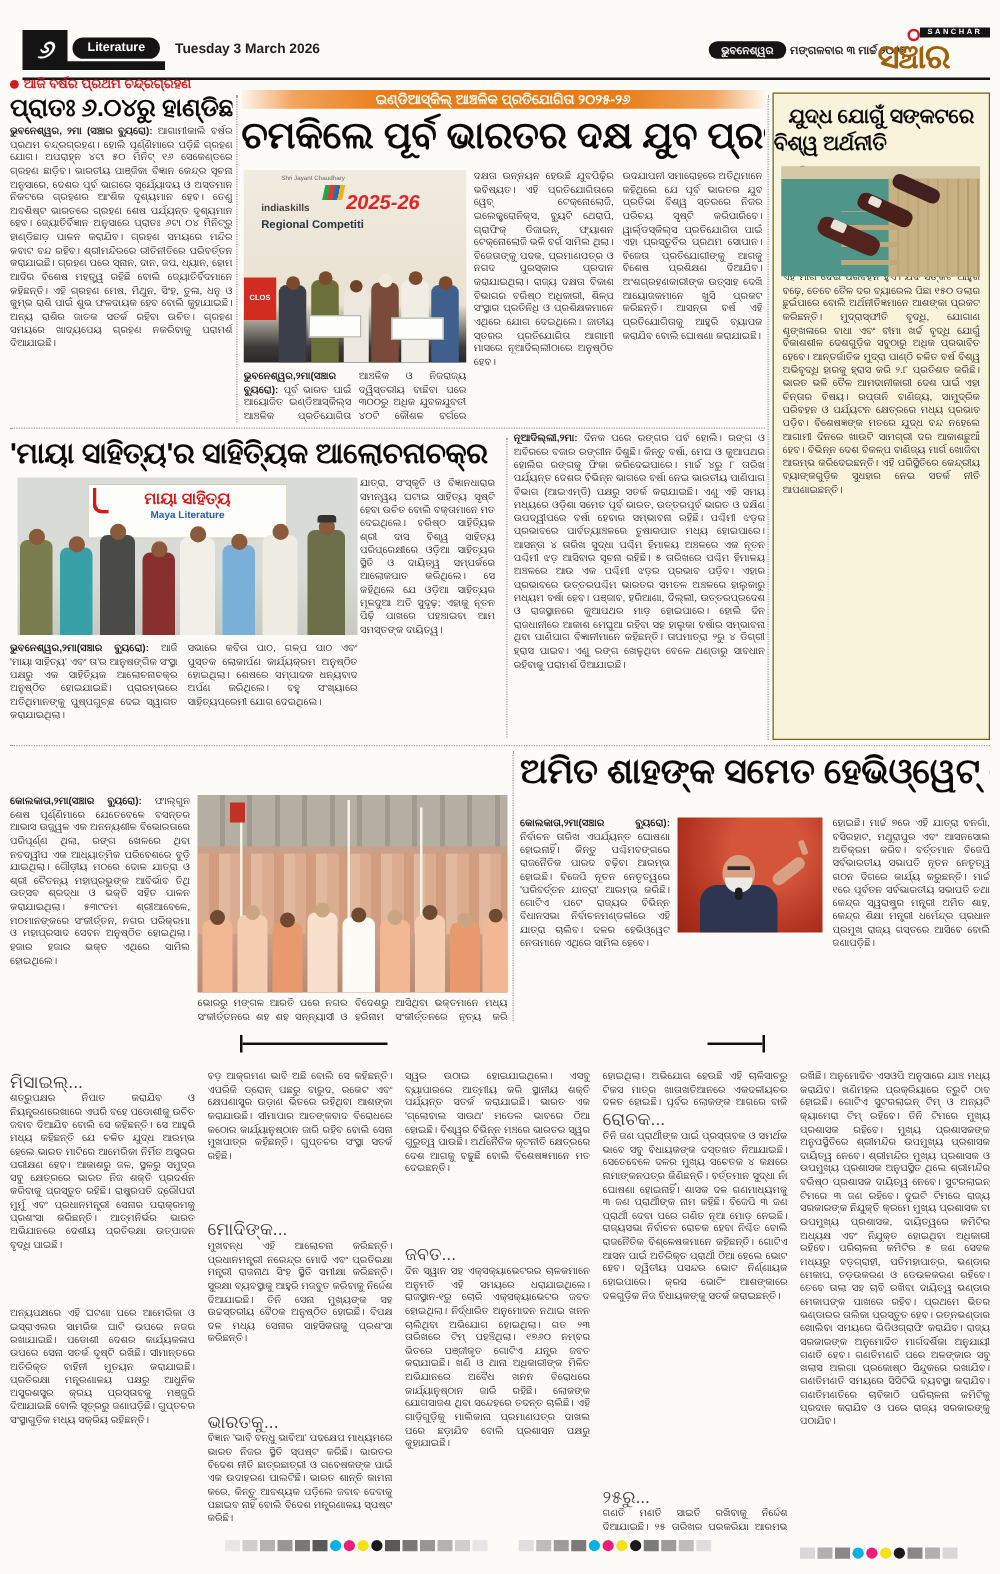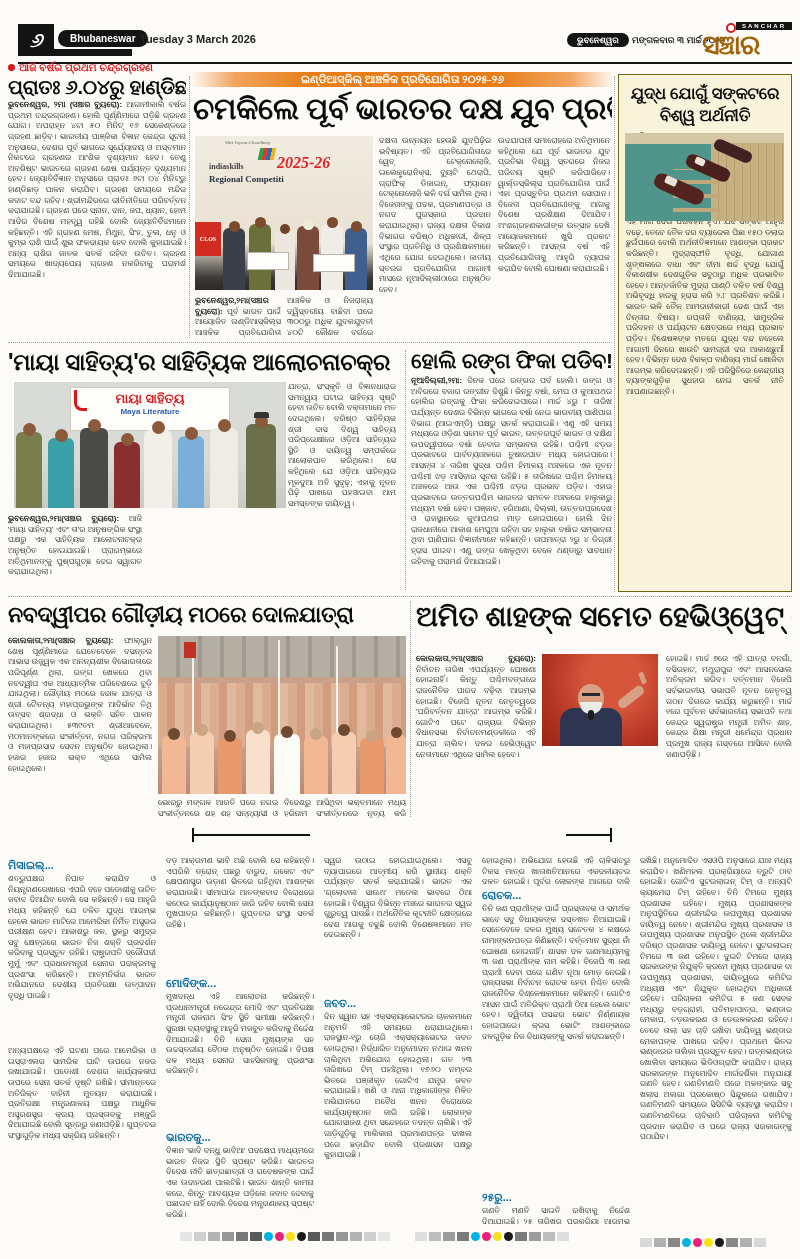--- a/index.html
+++ b/index.html
@@ -8,37 +8,37 @@
   .abs{position:absolute;}
   .body8{font-size:8px;line-height:1.33;text-align:justify;color:#1d1d1d;overflow:hidden;}
   .body8 b{font-weight:bold;}
   .hl{font-weight:bold;color:#0b0b0b;white-space:nowrap;overflow:hidden;letter-spacing:-0.3px;}
   .vdot{width:0;border-left:1px dotted #a0a0a0;}
   .hdot{height:0;border-top:1px dotted #a0a0a0;}
   .pill{background:#141414;color:#fff;font-weight:bold;border-radius:9px;
         display:flex;align-items:center;justify-content:center;}
   .kbar{background:linear-gradient(90deg,#fdf6ec 0%,#f2a45e 10%,#e87d17 28%,#e87d17 72%,#f2a45e 90%,#fdf6ec 100%);
         color:#fff;font-weight:bold;font-size:11px;display:flex;align-items:center;justify-content:center;white-space:nowrap;overflow:hidden;}
-  .subhead{font-size:11px;font-weight:bold;color:#0369a1;height:18px;line-height:18px;overflow:hidden;}
+  .subhead{font-size:14px;font-weight:normal;color:#404040;height:18px;line-height:18px;overflow:hidden;}
   .photo{overflow:hidden;position:absolute;}
   .fig{position:absolute;bottom:0;border-radius:6px 6px 0 0;}
   .head{position:absolute;border-radius:50%;}
   .graybox{width:12px;height:9px;display:inline-block;}
   .dot{width:9px;height:9px;border-radius:50%;display:inline-block;}
   .regstrip{display:flex;align-items:center;gap:2px;}
 </style>
 </head>
 <body>
 
 <div class="abs" style="left:18px;top:24px;width:36px;height:32px;background:#141414;color:#fff;display:flex;align-items:center;justify-content:center;font-size:20px;font-weight:bold;font-style:italic;">
     <span>୬</span>
   </div>
 <div class="abs" style="left:50px;top:49px;width:82px;height:7px;background:#141414;"></div>
 <div class="abs pill" style="left:58px;top:30px;height:17px;padding:0 12px;font-size:10px;">
-  <span>Bhubaneswar</span>
+  <span>Literature</span>
   </div>
 <div class="abs" style="left:140px;top:33px;font-size:11px;font-weight:bold;color:#222;">Tuesday 3 March 2026</div>
 
 <div class="abs pill" style="left:567px;top:33px;height:14px;padding:0 10px;font-size:8.5px;">
   <span>ଭୁବନେଶ୍ୱର</span>
   </div>
 <div class="abs" style="left:632px;top:35px;font-size:9px;font-weight:bold;color:#222;white-space:nowrap;">ମଙ୍ଗଳବାର ୩ ମାର୍ଚ୍ଚ ୨୦୨୬</div>
 <div class="abs" style="left:702px;top:22px;width:90px;height:40px;">
   <div class="abs" style="right:0;top:0;background:#141414;color:#fff;font-size:6px;letter-spacing:2px;padding:1px 6px;font-weight:bold;"><span>SANCHAR</span></div>
   <div class="abs" style="left:24px;top:1px;width:6px;height:6px;border:2px solid #d6191c;border-radius:50%;background:#fff;"></div>
@@ -53,21 +53,21 @@
   </div>
   <div class="hl" style="font-size:20px;height:26px;line-height:26px;">ପ୍ରାତଃ ୬.୦୪ରୁ ହାଣ୍ଡିଛାଡ଼</div>
   <div class="body8" style="height:222px;">
     <b>ଭୁବନେଶ୍ୱର, ୨ମା (ସଞ୍ଚାର ବ୍ୟୁରୋ):</b>
     <span>ଆଗାମୀକାଲି ବର୍ଷର ପ୍ରଥମ ଚନ୍ଦ୍ରଗ୍ରହଣ। ହୋଲି ପୂର୍ଣ୍ଣିମାରେ ପଡ଼ିଛି ଗ୍ରହଣ ଯୋଗ। ଅପରାହ୍ନ ୪ଟା ୫୦ ମିନିଟ୍ ୧୬ ସେକେଣ୍ଡରେ ଗ୍ରହଣ ଛାଡ଼ିବ। ଭାରତୀୟ ପାଞ୍ଜିକା ବିଜ୍ଞାନ କେନ୍ଦ୍ର ସୂଚନା ଅନୁସାରେ, ଦେଶର ପୂର୍ବ ଭାଗରେ ସୂର୍ଯ୍ୟୋଦୟ ଓ ଅସ୍ତମାନ ନିକଟରେ ଗ୍ରହଣର ଆଂଶିକ ଦୃଶ୍ୟମାନ ହେବ। ତେଣୁ ଅବଶିଷ୍ଟ ଭାରତରେ ଗ୍ରହଣ ଶେଷ ପର୍ଯ୍ୟନ୍ତ ଦୃଶ୍ୟମାନ ହେବ। ଜ୍ୟୋତିର୍ବିଜ୍ଞାନ ଅନୁସାରେ ପ୍ରାତଃ ୬ଟା ୦୪ ମିନିଟ୍‌ରୁ ହାଣ୍ଡିଛାଡ଼ ପାଳନ କରାଯିବ। ଗ୍ରହଣ ସମୟରେ ମନ୍ଦିର କବାଟ ବନ୍ଦ ରହିବ। ଶ୍ରୀମନ୍ଦିରରେ ରୀତିନୀତିରେ ପରିବର୍ତ୍ତନ କରାଯାଇଛି। ଗ୍ରହଣ ପରେ ସ୍ନାନ, ଦାନ, ଜପ, ଧ୍ୟାନ, ହୋମ ଆଦିର ବିଶେଷ ମହତ୍ତ୍ୱ ରହିଛି ବୋଲି ଜ୍ୟୋତିର୍ବିଦମାନେ କହିଛନ୍ତି। ଏହି ଗ୍ରହଣ ମେଷ, ମିଥୁନ, ସିଂହ, ତୁଳା, ଧନୁ ଓ କୁମ୍ଭ ରାଶି ପାଇଁ ଶୁଭ ଫଳଦାୟକ ହେବ ବୋଲି କୁହାଯାଇଛି। ଅନ୍ୟ ରାଶିର ଜାତକ ସତର୍କ ରହିବା ଉଚିତ। ଗ୍ରହଣ ସମୟରେ ଖାଦ୍ୟପେୟ ଗ୍ରହଣ ନକରିବାକୁ ପରାମର୍ଶ ଦିଆଯାଇଛି।</span>
   </div>
 </div>
 
 <div class="abs vdot" style="left:189px;top:76px;height:262px;"></div>
 
-<div class="abs" style="left:193px;top:72px;width:419px;height:266px;font-family:Liberation Serif, serif;">
+<div class="abs" style="left:193px;top:72px;width:419px;height:266px;">
   <div class="kbar" style="height:15px;">
     <span>ଇଣ୍ଡିଆସ୍କିଲ୍ ଆଞ୍ଚଳିକ ପ୍ରତିଯୋଗିତା ୨୦୨୫-୨୬</span>
     </div>
   <div class="hl" style="font-size:30px;height:44px;line-height:44px;text-align:center;">ଚମକିଲେ ପୂର୍ବ ଭାରତର ଦକ୍ଷ ଯୁବ ପ୍ରତିଭା</div>
 
   <div class="photo" style="left:2px;top:64px;width:178px;height:154px;background:linear-gradient(180deg,#f1ece1 0%,#e9e1d1 70%,#3c3a38 92%,#2c2a28 100%);">
     <div class="abs" style="left:30px;top:4px;font-size:5px;color:#666;white-space:nowrap;">Shri Jayant Chaudhary</div>
     <div class="abs" style="left:64px;top:12px;width:16px;height:12px;
          background:linear-gradient(90deg,#2aa14a 0 25%,#e03c2d 25% 50%,#2b6cb8 50% 75%,#f2b21a 75% 100%);transform:skewX(-12deg);"></div>
     <div class="abs" style="left:14px;top:26px;font-size:8px;font-weight:bold;color:#444;">indiaskills</div>
@@ -103,21 +103,21 @@
   <div class="abs body8" style="left:186px;top:64px;width:112px;height:202px;">
     <span>ଦକ୍ଷତା ଉନ୍ନୟନ ହେଉଛି ଯୁବପିଢ଼ିର ଭବିଷ୍ୟତ। ଏହି ପ୍ରତିଯୋଗିତାରେ ୱେବ୍ ଟେକ୍ନୋଲୋଜି, ଇଲେକ୍ଟ୍ରୋନିକ୍ସ, ବ୍ୟୁଟି ଥେରାପି, ଗ୍ରାଫିକ୍ ଡିଜାଇନ୍, ଫ୍ୟାଶନ ଟେକ୍ନୋଲୋଜି ଭଳି ବର୍ଗ ସାମିଲ ଥିଲା। ବିଜେତାଙ୍କୁ ପଦକ, ପ୍ରମାଣପତ୍ର ଓ ନଗଦ ପୁରସ୍କାର ପ୍ରଦାନ କରାଯାଇଥିଲା। ରାଜ୍ୟ ଦକ୍ଷତା ବିକାଶ ବିଭାଗର ବରିଷ୍ଠ ଅଧିକାରୀ, ଶିଳ୍ପ ସଂସ୍ଥାର ପ୍ରତିନିଧି ଓ ପ୍ରଶିକ୍ଷକମାନେ ଏଥିରେ ଯୋଗ ଦେଇଥିଲେ। ଜାତୀୟ ସ୍ତରର ପ୍ରତିଯୋଗିତା ଆଗାମୀ ମାସରେ ନୂଆଦିଲ୍ଲୀଠାରେ ଅନୁଷ୍ଠିତ ହେବ।</span></div>
   <div class="abs body8" style="left:305px;top:64px;width:112px;height:202px;">
     <span>ଉଦଯାପନୀ ସମାରୋହରେ ଅତିଥିମାନେ କହିଥିଲେ ଯେ ପୂର୍ବ ଭାରତର ଯୁବ ପ୍ରତିଭା ବିଶ୍ୱ ସ୍ତରରେ ନିଜର ପରିଚୟ ସୃଷ୍ଟି କରିପାରିବେ। ୱାର୍ଲ୍ଡସ୍କିଲ୍ସ ପ୍ରତିଯୋଗିତା ପାଇଁ ଏହା ପ୍ରସ୍ତୁତିର ପ୍ରଥମ ସୋପାନ। ବିଜେତା ପ୍ରତିଯୋଗୀଙ୍କୁ ଆଗକୁ ବିଶେଷ ପ୍ରଶିକ୍ଷଣ ଦିଆଯିବ। ଅଂଶଗ୍ରହଣକାରୀଙ୍କ ଉତ୍ସାହ ଦେଖି ଆୟୋଜକମାନେ ଖୁସି ପ୍ରକଟ କରିଛନ୍ତି। ଆସନ୍ତା ବର୍ଷ ଏହି ପ୍ରତିଯୋଗିତାକୁ ଆହୁରି ବ୍ୟାପକ କରାଯିବ ବୋଲି ଘୋଷଣା କରାଯାଇଛି।</span></div>
 </div>
 
 <div class="abs vdot" style="left:614px;top:76px;height:516px;"></div>
 
 <div class="abs" style="left:618px;top:74px;width:174px;height:518px;background:#faf3dc;border:1.5px solid #6e6414;box-sizing:border-box;">
   <div class="hl" style="font-size:16.5px;text-align:center;margin-top:7px;height:22px;line-height:22px;">ଯୁଦ୍ଧ ଯୋଗୁଁ ସଙ୍କଟରେ</div>
-  <div class="hl" style="font-size:16.5px;text-align:center;height:22px;line-height:22px;">ବିଶ୍ୱ ଅର୍ଥନୀତି</div>
+  <div class="hl" style="font-size:16.5px;height:22px;line-height:22px;">ବିଶ୍ୱ ଅର୍ଥନୀତି</div>
 
   <div class="photo" style="left:6px;top:58px;width:159px;height:88px;background:linear-gradient(180deg,#d3c7a6 0 12%,#4f958a 12% 100%);">
     <div class="abs" style="right:0;top:10px;width:46%;height:90%;
          background:repeating-linear-gradient(90deg,#c7b183 0 7px,#b49d6e 7px 8px),#c7b183;"></div>
     <div class="abs" style="right:40%;top:36px;width:30%;height:60%;
          background:repeating-linear-gradient(0deg,transparent 0 10px,#c0a87a 10px 14px);"></div>
     <div class="abs" style="left:28px;top:48px;width:52px;height:16px;background:#53231d;border-radius:8px/6px;transform:rotate(24deg);"></div>
     <div class="abs" style="left:60px;top:28px;width:46px;height:14px;background:#4a201c;border-radius:7px/5px;transform:rotate(24deg);"></div>
     <div class="abs" style="left:88px;top:12px;width:40px;height:12px;background:#402020;border-radius:6px/5px;transform:rotate(24deg);"></div>
     <div class="abs" style="left:40px;top:44px;width:12px;height:8px;background:#e8e4da;border-radius:2px;transform:rotate(24deg);"></div>
@@ -158,35 +158,35 @@
     <div class="head" style="left:241px;bottom:80px;width:13px;height:13px;background:#8a5a3a;"></div>
     <div class="abs" style="left:240px;bottom:90px;width:15px;height:6px;background:#333;border-radius:3px 3px 0 0;"></div>
   </div>
 
   <div class="abs body8" style="left:280px;top:36px;width:108px;height:210px;">
     <span>ଯାତ୍ରା, ସଂସ୍କୃତି ଓ ବିଜ୍ଞାନଧାରାର ସମନ୍ୱୟ ଘଟାଇ ସାହିତ୍ୟ ସୃଷ୍ଟି ହେବା ଉଚିତ ବୋଲି ବକ୍ତାମାନେ ମତ ଦେଇଥିଲେ। ବରିଷ୍ଠ ସାହିତ୍ୟିକ ଶ୍ରୀ ଦାସ ବିଶ୍ୱ ସାହିତ୍ୟ ପରିପ୍ରେକ୍ଷୀରେ ଓଡ଼ିଆ ସାହିତ୍ୟର ସ୍ଥିତି ଓ ଦାୟିତ୍ୱ ସମ୍ପର୍କରେ ଆଲୋକପାତ କରିଥିଲେ। ସେ କହିଥିଲେ ଯେ ଓଡ଼ିଆ ସାହିତ୍ୟର ମୂଳଦୁଆ ଅତି ସୁଦୃଢ଼; ଏହାକୁ ନୂତନ ପିଢ଼ି ପାଖରେ ପହଞ୍ଚାଇବା ଆମ ସମସ୍ତଙ୍କ ଦାୟିତ୍ୱ।</span></div>
 
   <div class="abs body8" style="left:0px;top:168px;width:134px;height:78px;">
     <b>ଭୁବନେଶ୍ୱର,୨ମା(ସଞ୍ଚାର ବ୍ୟୁରୋ):</b>
     <span>ଆଜି 'ମାୟା ସାହିତ୍ୟ' ଏବଂ ତା'ର ଆନୁଷଙ୍ଗିକ ସଂସ୍ଥା ପକ୍ଷରୁ ଏକ ସାହିତ୍ୟିକ ଆଲୋଚନାଚକ୍ର ଅନୁଷ୍ଠିତ ହୋଇଯାଇଛି। ପ୍ରାରମ୍ଭରେ ଅତିଥିମାନଙ୍କୁ ପୁଷ୍ପଗୁଚ୍ଛ ଦେଇ ସ୍ୱାଗତ କରାଯାଇଥିଲା।</span></div>
+  <div class="abs body8" style="left:142px;top:168px;width:136px;height:78px;">
+    <span>ସଭାରେ କବିତା ପାଠ, ଗଳ୍ପ ପାଠ ଏବଂ ପୁସ୍ତକ ଲୋକାର୍ପଣ କାର୍ଯ୍ୟକ୍ରମ ଅନୁଷ୍ଠିତ ହୋଇଥିଲା। ଶେଷରେ ସମ୍ପାଦକ ଧନ୍ୟବାଦ ଅର୍ପଣ କରିଥିଲେ। ବହୁ ସଂଖ୍ୟାରେ ସାହିତ୍ୟପ୍ରେମୀ ଯୋଗ ଦେଇଥିଲେ।</span></div>
 </div>
 
 <div class="abs vdot" style="left:405px;top:350px;height:240px;"></div>
 
 <div class="abs" style="left:411px;top:346px;width:201px;height:248px;">
-  <div class="hl" style="font-size:21px;height:30px;line-height:30px;">ହୋଲି ରଙ୍ଗ ଫିକା ପଡିବ!</div>
   <div class="body8" style="height:214px;">
     <b>ନୂଆଦିଲ୍ଲୀ,୨ମା:</b>
     <span>ଦିନକ ପରେ ରଙ୍ଗର ପର୍ବ ହୋଲି। ରଙ୍ଗ ଓ ଅବିରରେ ବଜାର ରଙ୍ଗୀନ ଦିଶୁଛି। କିନ୍ତୁ ବର୍ଷା, ମେଘ ଓ କୁଆପଥର ହୋଲିର ରଙ୍ଗକୁ ଫିକା କରିଦେଇପାରେ। ମାର୍ଚ୍ଚ ୪ରୁ ୮ ତାରିଖ ପର୍ଯ୍ୟନ୍ତ ଦେଶର ବିଭିନ୍ନ ଭାଗରେ ବର୍ଷା ନେଇ ଭାରତୀୟ ପାଣିପାଗ ବିଭାଗ (ଆଇଏମ୍‌ଡି) ପକ୍ଷରୁ ସତର୍କ କରାଯାଇଛି। ଏଣୁ ଏହି ସମୟ ମଧ୍ୟରେ ଓଡ଼ିଶା ସମେତ ପୂର୍ବ ଭାରତ, ଉତ୍ତରପୂର୍ବ ଭାରତ ଓ ଦକ୍ଷିଣ ଉପଦ୍ୱୀପରେ ବର୍ଷା ହେବାର ସମ୍ଭାବନା ରହିଛି। ପଶ୍ଚିମୀ ଝଡ଼ର ପ୍ରଭାବରେ ପାର୍ବତ୍ୟାଞ୍ଚଳରେ ତୁଷାରପାତ ମଧ୍ୟ ହୋଇପାରେ। ଆସନ୍ତା ୪ ତାରିଖ ସୁଦ୍ଧା ପଶ୍ଚିମ ହିମାଳୟ ଅଞ୍ଚଳରେ ଏକ ନୂତନ ପଶ୍ଚିମୀ ଝଡ଼ ଆସିବାର ସୂଚନା ରହିଛି। ୫ ତାରିଖରେ ପଶ୍ଚିମ ହିମାଳୟ ଅଞ୍ଚଳରେ ଆଉ ଏକ ପଶ୍ଚିମୀ ଝଡ଼ର ପ୍ରଭାବ ପଡ଼ିବ। ଏହାର ପ୍ରଭାବରେ ଉତ୍ତରପଶ୍ଚିମ ଭାରତର ସମତଳ ଅଞ୍ଚଳରେ ହାଲୁକାରୁ ମଧ୍ୟମ ବର୍ଷା ହେବ। ପଞ୍ଜାବ, ହରିଆଣା, ଦିଲ୍ଲୀ, ଉତ୍ତରପ୍ରଦେଶ ଓ ରାଜସ୍ଥାନରେ କୁଆପଥର ମାଡ଼ ହୋଇପାରେ। ହୋଲି ଦିନ ରାଜଧାନୀରେ ଆକାଶ ମେଘୁଆ ରହିବା ସହ ହାଲୁକା ବର୍ଷାର ସମ୍ଭାବନା ଥିବା ପାଣିପାଗ ବିଜ୍ଞାନୀମାନେ କହିଛନ୍ତି। ତାପମାତ୍ରା ୨ରୁ ୪ ଡିଗ୍ରୀ ହ୍ରାସ ପାଇବ। ଏଣୁ ରଙ୍ଗ ଖେଳୁଥିବା ବେଳେ ଥଣ୍ଡାରୁ ସାବଧାନ ରହିବାକୁ ପରାମର୍ଶ ଦିଆଯାଇଛି।</span></div>
 </div>
 
 <div class="abs hdot" style="left:8px;top:596px;width:784px;"></div>
 
 <div class="abs" style="left:8px;top:600px;width:398px;height:218px;">
-  <div class="hl" style="font-size:22px;height:30px;line-height:30px;">ନବଦ୍ୱୀପର ଗୌଡ଼ୀୟ ମଠରେ ଦୋଳଯାତ୍ରା</div>
   <div class="abs body8" style="left:0;top:36px;width:144px;height:182px;">
     <b>କୋଲକାତା,୨ମା(ସଞ୍ଚାର ବ୍ୟୁରୋ):</b>
     <span>ଫାଲ୍‌ଗୁନ ଶେଷ ପୂର୍ଣ୍ଣିମାରେ ଯେତେବେଳେ ବସନ୍ତର ଆଭାସ ଉଜ୍ଜ୍ୱଳ ଏକ ଅନନ୍ୟଶୀଳ ବିଭୋରତାରେ ପରିପୂର୍ଣ୍ଣ ଥିଲା, ରଙ୍ଗ ଖେଳରେ ଥିବା ନବଦ୍ୱୀପ ଏକ ଆଧ୍ୟାତ୍ମିକ ପରିବେଶରେ ବୁଡ଼ି ଯାଇଥିଲା। ଗୌଡ଼ୀୟ ମଠରେ ଦୋଳ ଯାତ୍ରା ଓ ଶ୍ରୀ ଚୈତନ୍ୟ ମହାପ୍ରଭୁଙ୍କ ଆବିର୍ଭାବ ତିଥି ଉତ୍ସବ ଶ୍ରଦ୍ଧା ଓ ଭକ୍ତି ସହିତ ପାଳନ କରାଯାଇଥିଲା। ୫୩୯ତମ ଶ୍ରୀଆବେଳେ, ମଠମାନଙ୍କରେ ସଂକୀର୍ତ୍ତନ, ନଗର ପରିକ୍ରମା ଓ ମହାପ୍ରସାଦ ସେବନ ଅନୁଷ୍ଠିତ ହୋଇଥିଲା। ହଜାର ହଜାର ଭକ୍ତ ଏଥିରେ ସାମିଲ ହୋଇଥିଲେ।</span></div>
 
   <div class="photo" style="left:150px;top:36px;width:248px;height:158px;
               background:linear-gradient(180deg,#b5afa3 0 26%,#c9a08a 26% 70%,#b98b74 100%);">
     <div class="abs" style="left:0;top:0;width:100%;height:26%;
          background:repeating-linear-gradient(90deg,transparent 0 18px,#9b948a 18px 22px);opacity:.8;"></div>
     <div class="abs" style="left:0;top:30%;width:100%;height:40%;
          background:repeating-linear-gradient(90deg,#eab794 0 9px,#d99a74 9px 17px,#f3cdae 17px 26px);opacity:.55;"></div>

